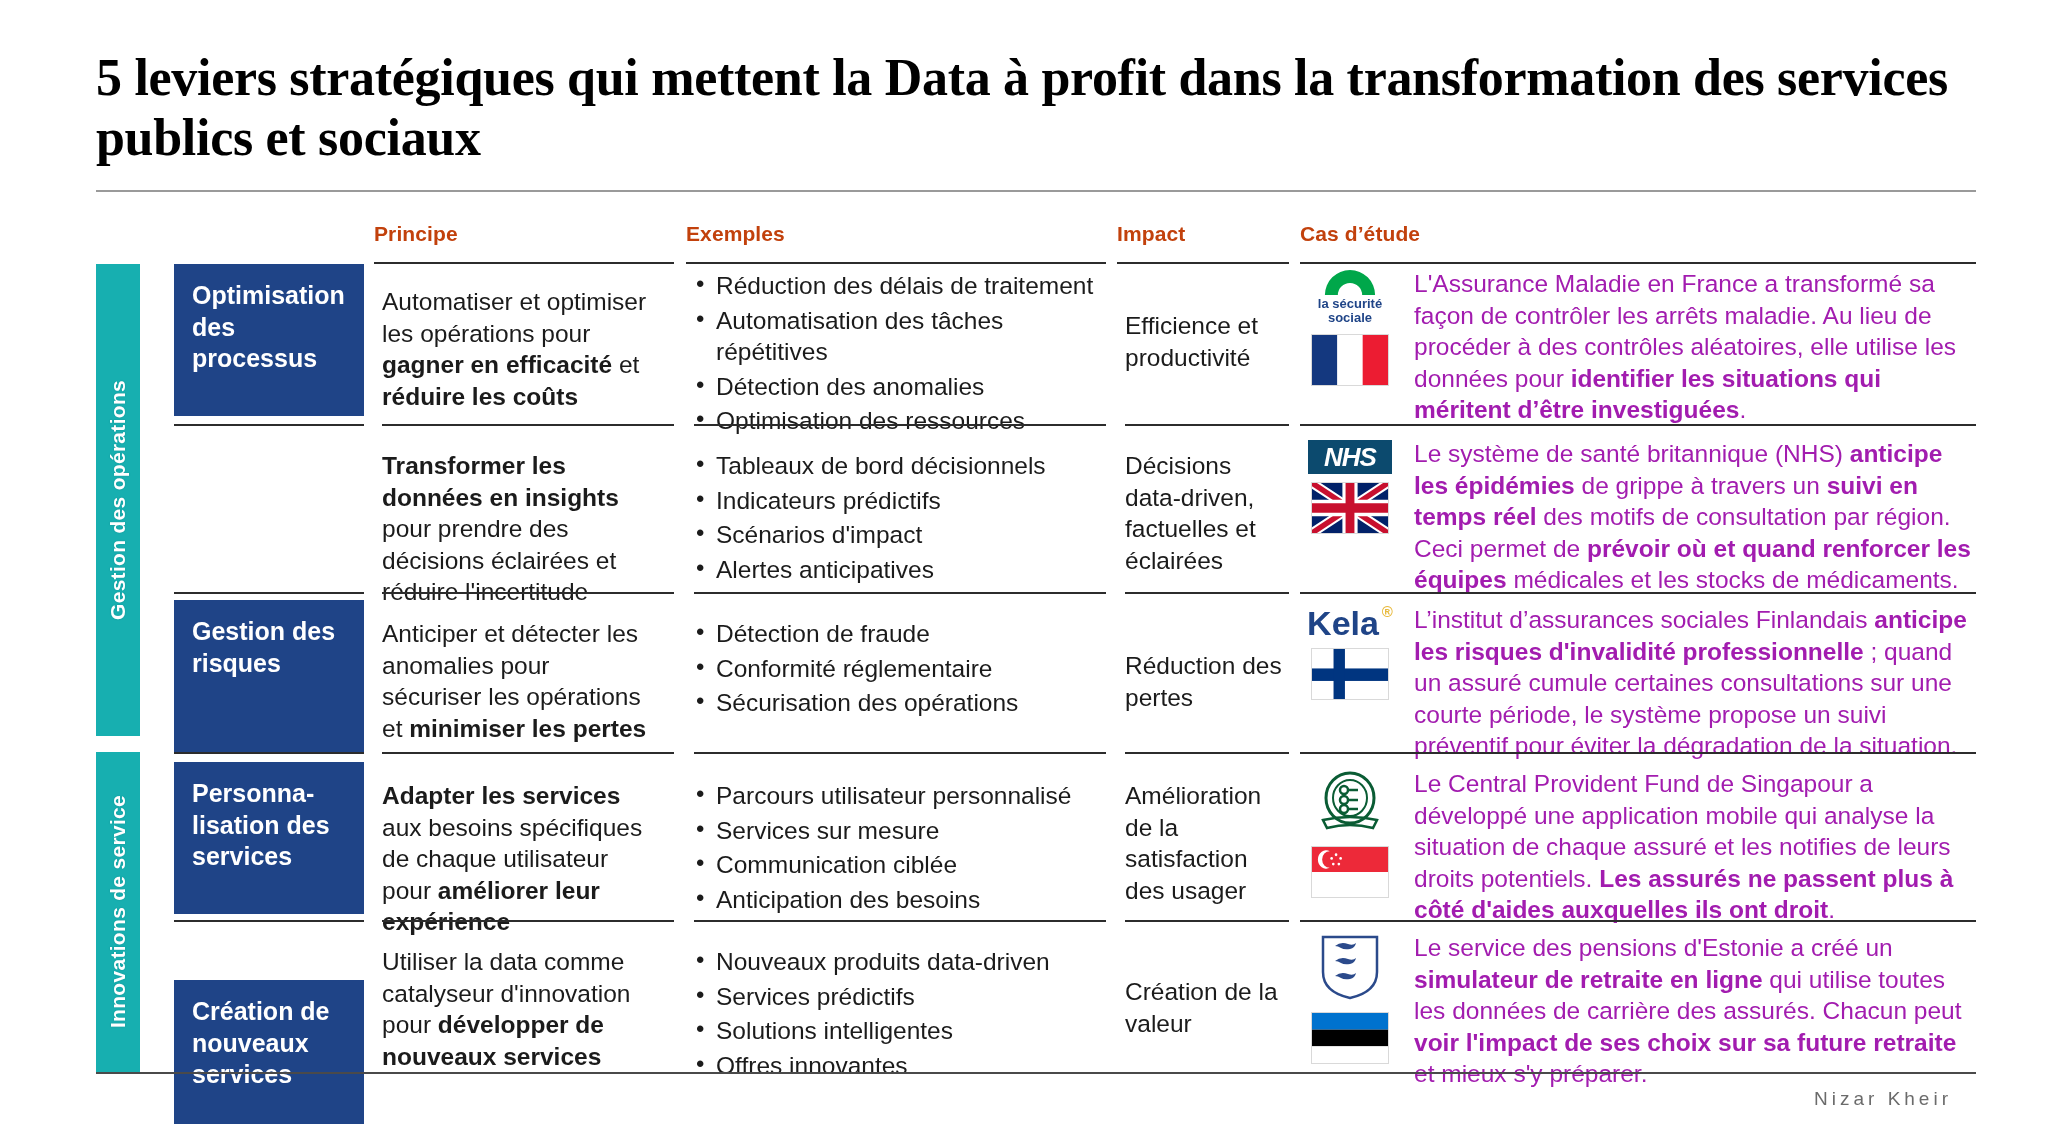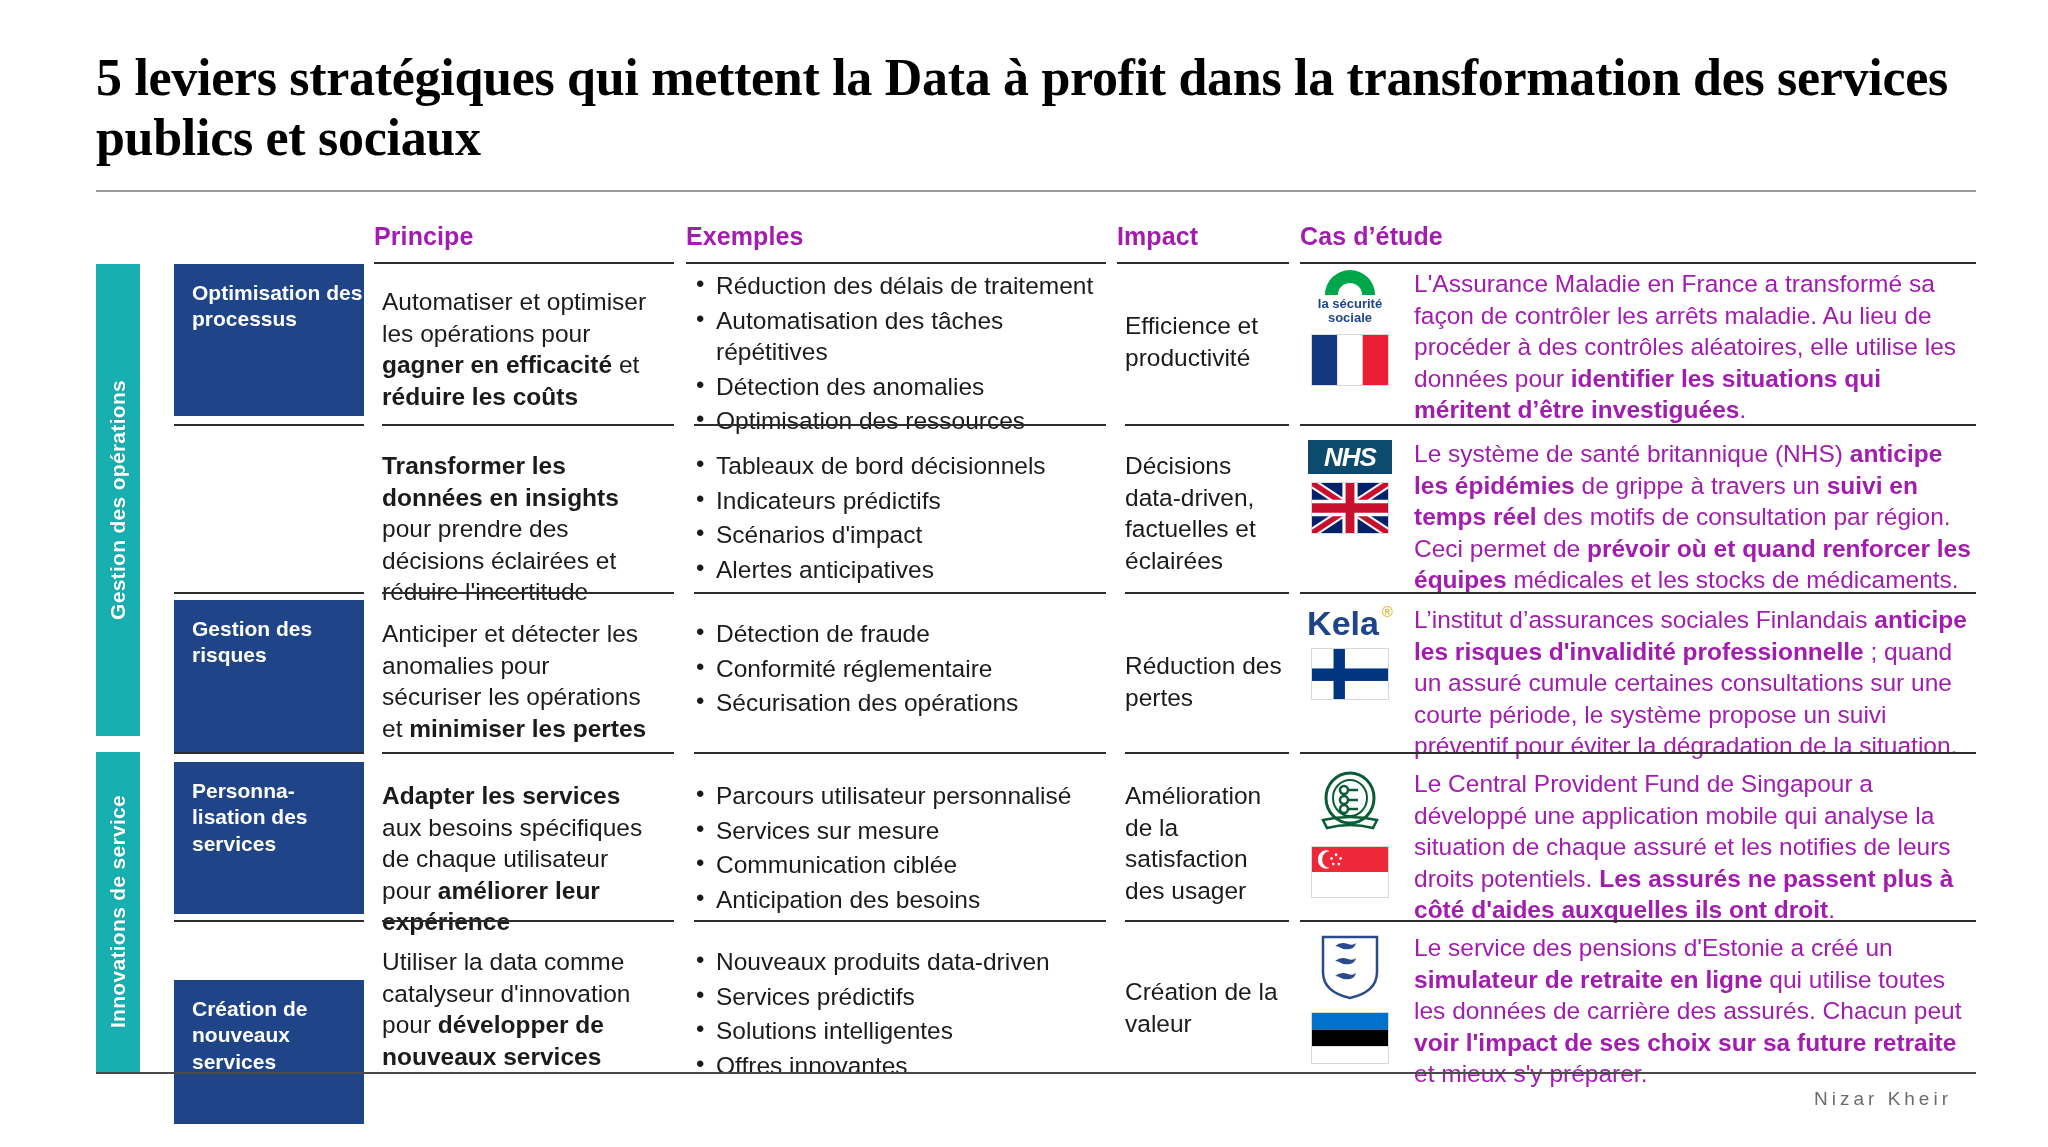--- a/index.html
+++ b/index.html
@@ -27,21 +27,21 @@
     position:absolute;left:96px;top:190px;width:1880px;height:2px;background:#9a9a9a;
   }
   .rule-bottom{
     position:absolute;left:96px;top:1072px;width:1880px;height:2px;background:#4a4a4a;
   }
 
   
   .col-headers{position:absolute;left:0;top:222px;height:34px;}
   .colhead{
     position:absolute;
-    font-weight:bold;font-size:25px;color:#a21caf;letter-spacing:.1px;
+    font-weight:bold;font-size:21px;color:#c2410c;letter-spacing:.1px;
     white-space:nowrap;
   }
 
   
   .grid{position:absolute;left:0;top:0;width:2048px;height:1147px;}
 
   
   .groupbar{
     position:absolute;
     background:#17AFB0;
@@ -57,21 +57,21 @@
     white-space:nowrap;
     text-shadow:0 0 2px rgba(0,0,0,.15);
   }
 
   
   .lever{
     position:absolute;
     background:#1F4487;
     color:#ffffff;
     font-weight:bold;
-    font-size:21px;
+    font-size:25px;
     line-height:1.26;
     padding:16px 0 0 18px;
     box-sizing:border-box;
   }
 
   .cell{
     position:absolute;
     box-sizing:border-box;
     font-size:24.5px;
     line-height:1.29;

